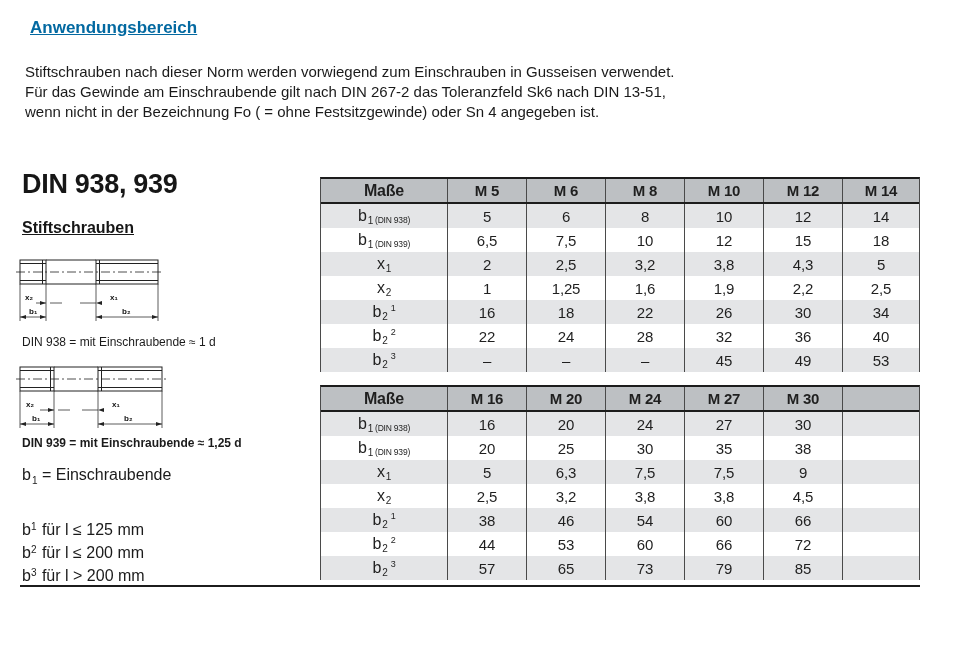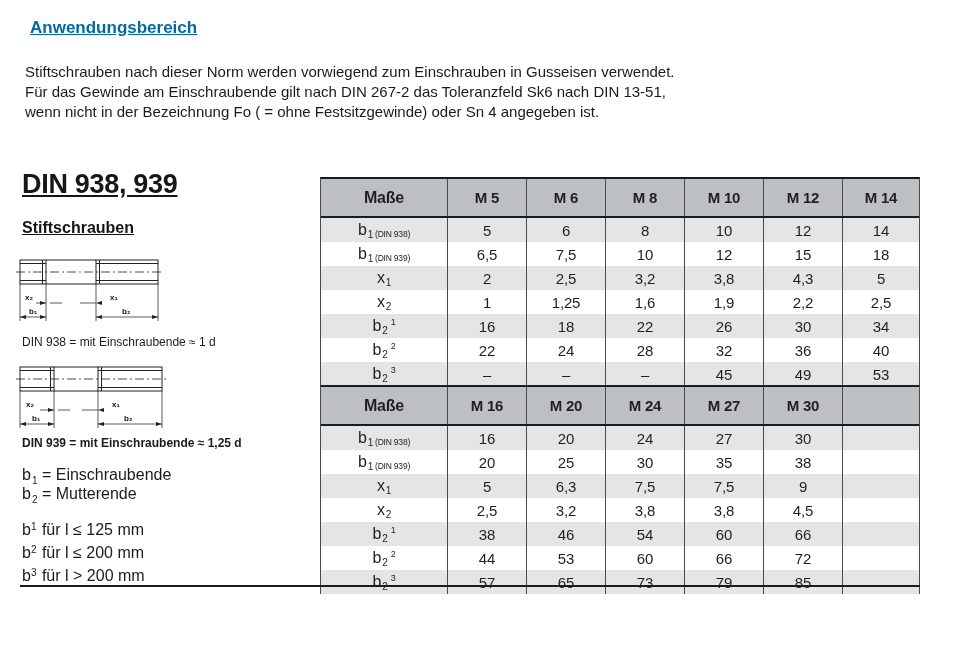--- a/index.html
+++ b/index.html
@@ -6,40 +6,40 @@
   body{
     width:956px;height:656px;position:relative;background:#ffffff;
     font-family:"Liberation Sans",sans-serif;color:#1f1f1f;
     overflow:hidden;
   }
   .abs{position:absolute;}
   
   .page-title{left:30px;top:18px;font-size:17px;font-weight:bold;color:#0369a1;text-decoration:underline;}
   .intro{left:25px;top:62px;font-size:15px;line-height:20px;color:#1a1a1a;}
   
-  .din-heading{left:22px;top:169px;font-size:27px;font-weight:bold;color:#161616;letter-spacing:-0.3px;text-decoration:underline;}
+  .din-heading{left:22px;top:169px;font-size:27px;font-weight:bold;color:#161616;letter-spacing:-0.3px;}
   .din-sub{left:22px;top:219px;font-size:16px;font-weight:bold;color:#161616;text-decoration:underline;}
   .caption{left:22px;top:0;font-size:12px;color:#1b1b1b;}
   .legend{left:22px;top:466px;font-size:16px;line-height:17px;color:#1b1b1b;}
   .notes{left:22px;top:519px;font-size:16px;line-height:21px;color:#1b1b1b;}
   .sub{font-size:10px;position:relative;top:4px;margin-left:1px;}
   .supn{font-size:10px;position:relative;top:-5px;margin-right:1px;}
   .legend .line,.notes .line{white-space:nowrap;}
   
   .diag{left:16px;}
   .diag text{font-size:8px;font-weight:bold;fill:#111;font-family:"Liberation Sans",sans-serif;}
   
   .tbl{
     left:320px;width:600px;box-sizing:border-box;
     border-top:2px solid #1c1c1c;
     border-left:1px solid #4a4a4a;border-right:1px solid #4a4a4a;
     font-size:15px;
   }
   .tbl .tr{display:flex;height:24px;box-sizing:border-box;background:#ffffff;}
-  .tbl .tr.head{height:39px;background:#bdc0c3;font-weight:bold;border-bottom:2px solid #1c1c1c;}
+  .tbl .tr.head{height:25px;background:#bdc0c3;font-weight:bold;border-bottom:2px solid #1c1c1c;}
   .tbl .tr.odd{background:#e4e5e7;}
   .tbl .td{
     width:79px;box-sizing:border-box;border-left:1px solid #4a4a4a;
     display:flex;align-items:center;justify-content:center;
     white-space:nowrap;letter-spacing:-0.2px;
   }
   .tbl .td:last-child{flex:1;}
   .tbl .td.label{width:126px;border-left:none;flex:none;font-size:16px;}
   .tbl .td.label .note{font-size:8.5px;position:relative;top:4px;margin-left:2px;}
   .tbl .td.label .sup{font-size:9px;position:relative;top:-4px;margin-left:3px;}
@@ -140,21 +140,20 @@
   </g>
   <text x="10" y="46">x₂</text>
   <text x="96" y="46">x₁</text>
   <text x="16" y="60">b₁</text>
   <text x="108" y="60">b₂</text>
 </svg>
 <div class="abs caption" style="top:436px;font-weight:bold;">DIN 939 = mit Einschraubende ≈ 1,25 d</div>
 
 <div class="abs legend">
   <div class="line"><span>b</span><span class="sub">1</span> <span>= Einschraubende</span></div>
-  <div class="line"><span>b</span><span class="sub">2</span> <span>= Mutterende</span></div>
 </div>
 
 <div class="abs notes">
   <div class="line"><span>b</span><span class="supn">1</span> <span>für l ≤ 125 mm</span></div>
   <div class="line"><span>b</span><span class="supn">2</span> <span>für l ≤ 200 mm</span></div>
   <div class="line"><span>b</span><span class="supn">3</span> <span>für l &gt; 200 mm</span></div>
 </div>
 
 <div class="abs tbl" style="top:177px;">
     <div class="tr head">

